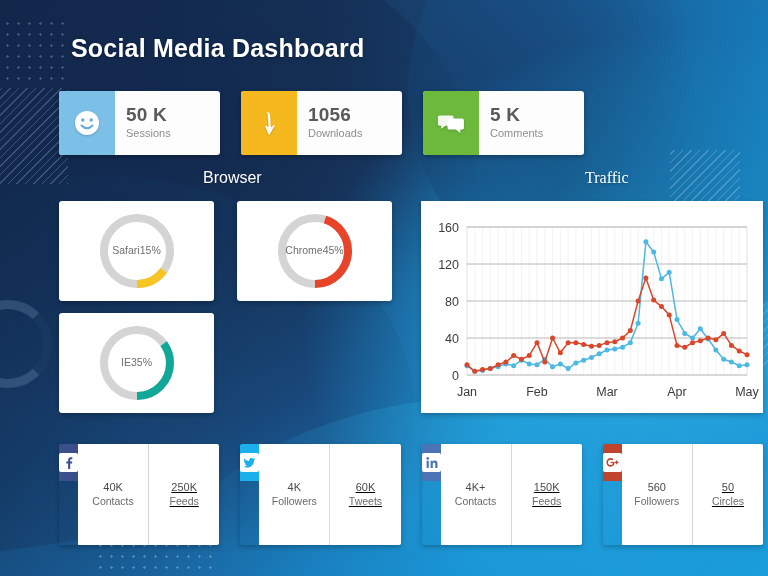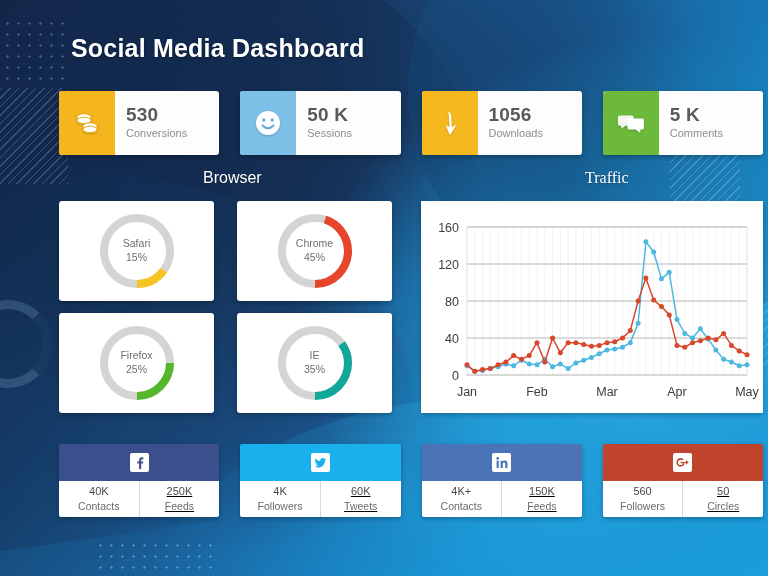--- a/index.html
+++ b/index.html
@@ -149,21 +149,21 @@
   .donut-card {
     background: #ffffff; border-radius: 3px;
     box-shadow: 0 2px 5px rgba(0,0,0,0.26);
     display: flex; align-items: center; justify-content: center;
     position: relative;
   }
   .donut-wrap { position: relative; width: 82px; height: 82px; }
   .donut-wrap svg { display: block; transform: rotate(-90deg) scaleX(-1); }
   .donut-lbl {
     position: absolute; inset: 0;
-    display: flex; flex-direction: column;
+    display: flex; flex-direction: row;
     align-items: center; justify-content: center;
     pointer-events: none;
   }
   .donut-name { font-size: 10.5px; color: #6e6e6e; line-height: 1.3; }
   .donut-pct  { font-size: 10.5px; color: #6e6e6e; line-height: 1.3; }
 
   
   .chart-card {
     position: absolute; left: 396px; top: 201px;
     width: 342px; height: 212px;
@@ -172,25 +172,25 @@
   }
   .chart-card svg { display: block; }
 
   
   .social-row {
     position: absolute; left: 34px; top: 444px;
     width: 704px; height: 87px;
     display: flex; gap: 21px;
   }
   .social {
-    width: 161px; height: 73px;
+    width: 161px; height: 101px;
     border-radius: 2px;
     box-shadow: 0 2px 5px rgba(0,0,0,0.25);
     overflow: hidden;
-    display: flex; flex-direction: column;
+    display: flex; 
   }
   .social-head {
     height: 37px;
     display: flex; align-items: center; justify-content: center;
   }
   .social-badge {
     width: 19px; height: 19px; background: #ffffff;
     border-radius: 2px;
     display: flex; align-items: center; justify-content: center;
   }
@@ -225,38 +225,20 @@
   <div class="hatch hatch-r1"></div>
   <div class="hatch hatch-r2"></div>
   <div class="ring"></div>
 
   <div id="content">
 
     <div class="title">Social Media Dashboard</div>
 
     <div class="kpi-row" id="kpi-row">
         <div class="kpi">
-          <div class="kpi-ico" style="background:#f5b51c">
-            <svg width="30" height="30" viewBox="0 0 30 30">
-              <g fill="#fff" stroke="#e0a718" stroke-width="1">
-                <ellipse cx="12" cy="9" rx="7" ry="3.2"></ellipse>
-                <path d="M5 9v3.4c0 1.8 3.1 3.2 7 3.2s7-1.4 7-3.2V9" fill="#fff"></path>
-                <ellipse cx="12" cy="12.4" rx="7" ry="3.2"></ellipse>
-                <ellipse cx="18" cy="18" rx="7" ry="3.2"></ellipse>
-                <path d="M11 18v3.4c0 1.8 3.1 3.2 7 3.2s7-1.4 7-3.2V18" fill="#fff"></path>
-                <ellipse cx="18" cy="21.4" rx="7" ry="3.2"></ellipse>
-              </g>
-            </svg>
-          </div>
-          <div class="kpi-txt">
-            <div class="kpi-val">530</div>
-            <div class="kpi-lbl">Conversions</div>
-          </div>
-        </div>
-        <div class="kpi">
           <div class="kpi-ico" style="background:#7cc0e8">
             <svg width="30" height="30" viewBox="0 0 30 30">
               <circle cx="15" cy="15" r="12" fill="#fff"></circle>
               <circle cx="10.8" cy="12" r="1.7" fill="#6aa9d4"></circle>
               <circle cx="19.2" cy="12" r="1.7" fill="#6aa9d4"></circle>
               <path d="M9.5 17.5 Q15 23 20.5 17.5" stroke="#6aa9d4" stroke-width="2" fill="none" stroke-linecap="round"></path>
             </svg>
           </div>
           <div class="kpi-txt">
             <div class="kpi-val">50 K</div>
@@ -308,32 +290,20 @@
         </div>
         <div class="donut-card">
           <div class="donut-wrap">
             <svg width="82" height="82" viewBox="0 0 82 82">
               <circle cx="41" cy="41" r="33" fill="none" stroke="#d4d4d4" stroke-width="8"></circle>
               <circle cx="41" cy="41" r="33" fill="none" stroke="#e8442a" stroke-width="8" stroke-dasharray="93.31 114.04" stroke-linecap="butt"></circle>
             </svg>
             <div class="donut-lbl">
               <div class="donut-name">Chrome</div>
               <div class="donut-pct">45%</div>
-            </div>
-          </div>
-        </div>
-        <div class="donut-card">
-          <div class="donut-wrap">
-            <svg width="82" height="82" viewBox="0 0 82 82">
-              <circle cx="41" cy="41" r="33" fill="none" stroke="#d4d4d4" stroke-width="8"></circle>
-              <circle cx="41" cy="41" r="33" fill="none" stroke="#55b82a" stroke-width="8" stroke-dasharray="51.84 155.51" stroke-linecap="butt"></circle>
-            </svg>
-            <div class="donut-lbl">
-              <div class="donut-name">Firefox</div>
-              <div class="donut-pct">25%</div>
             </div>
           </div>
         </div>
         <div class="donut-card">
           <div class="donut-wrap">
             <svg width="82" height="82" viewBox="0 0 82 82">
               <circle cx="41" cy="41" r="33" fill="none" stroke="#d4d4d4" stroke-width="8"></circle>
               <circle cx="41" cy="41" r="33" fill="none" stroke="#11a89a" stroke-width="8" stroke-dasharray="72.57 134.77" stroke-linecap="butt"></circle>
             </svg>
             <div class="donut-lbl">

